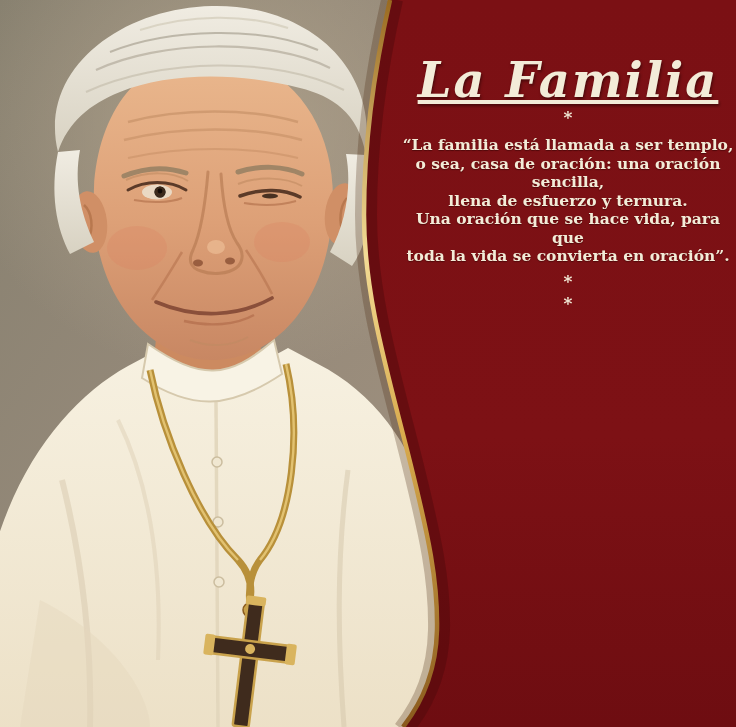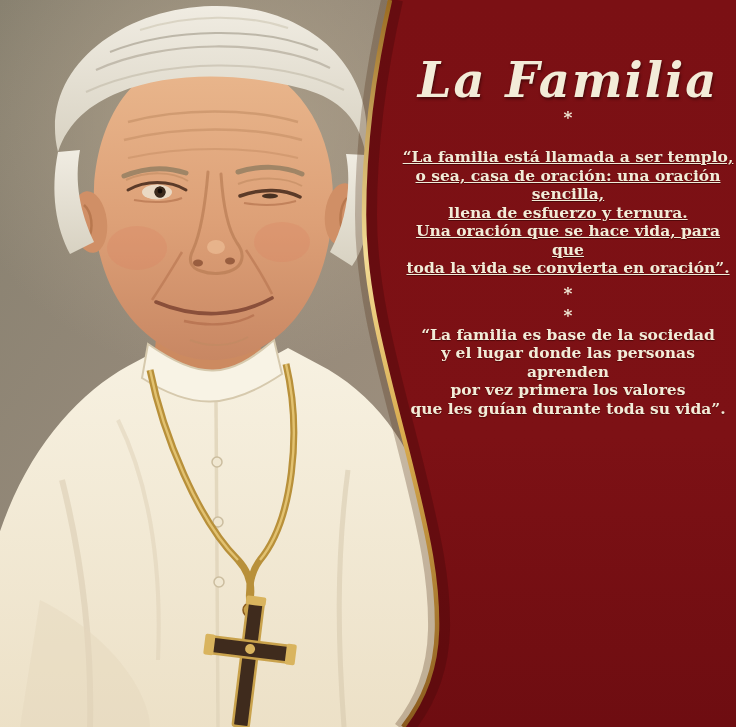--- a/index.html
+++ b/index.html
@@ -17,29 +17,30 @@
     display:flex;flex-direction:column;align-items:center;
     text-align:center;color:#f3ecd8;
   }
   .title{
     margin-top:54px;
     font-size:48px;line-height:52px;
     font-style:italic;font-weight:bold;
     letter-spacing:2px;
     text-shadow:1px 2px 3px rgba(30,0,0,.55);
     white-space:nowrap;
+    text-decoration:underline;
   }
   .quote{
     font-weight:bold;
     font-size:15.5px;line-height:18.5px;
     white-space:pre-line;
     text-shadow:0 1px 1px rgba(40,0,0,.5);
   }
   .q1{margin-top:46px;}
-  .q2{margin-top:20px;text-decoration:underline;}
+  .q2{margin-top:8px;}
   .q3{margin-top:3px;}
   .q4{margin-top:0px;}
   .sep{
     font-weight:bold;font-size:17px;line-height:22px;height:22px;
   }
   .sep2{margin-top:4px;}
   .sep3{margin-top:0px;}
 </style>
 </head>
 <body>
@@ -203,20 +204,16 @@
 
     <div class="quote q2">“La familia está llamada a ser templo,
 o sea, casa de oración: una oración sencilla,
 llena de esfuerzo y ternura.
 Una oración que se hace vida, para que
 toda la vida se convierta en oración”.</div>
     <div class="sep sep2">*</div>
 
     <div class="sep sep3">*</div>
 
-    <div class="quote q4">“La familia es base de la sociedad
-y el lugar donde las personas aprenden
-por vez primera los valores
-que les guían durante toda su vida”.</div>
 
   </div>
 
 </div>
 
 </body></html>

